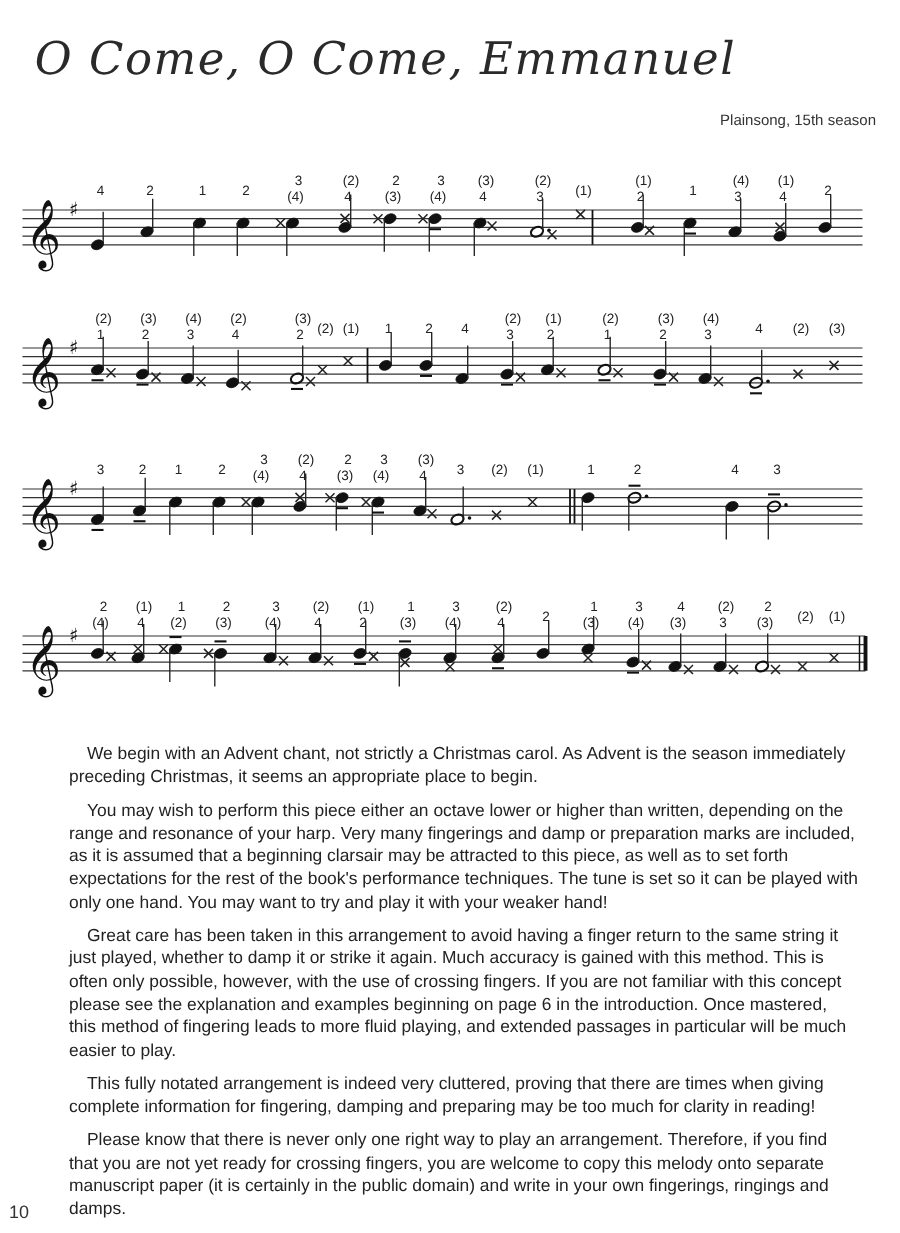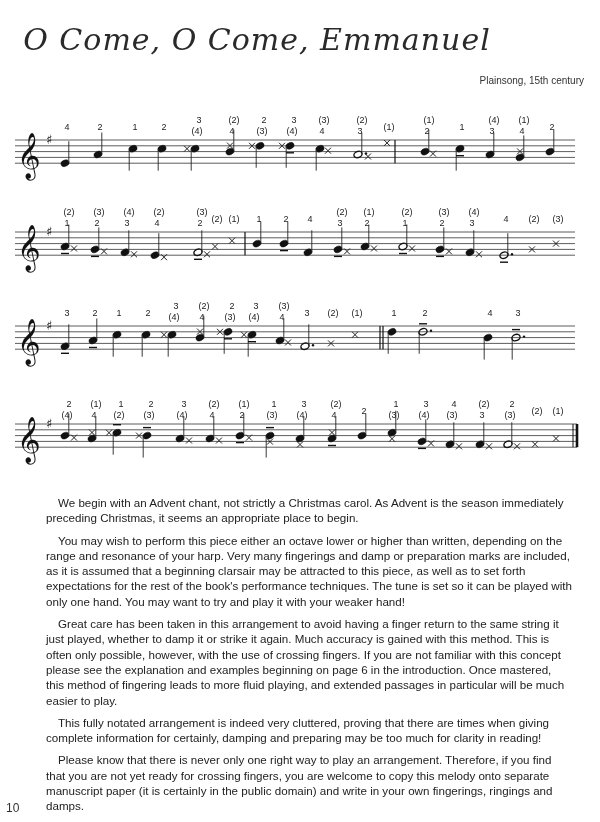--- a/index.html
+++ b/index.html
@@ -25,21 +25,21 @@
     position:absolute; left:6px; top:801px;
     font-family:Liberation Sans, sans-serif; font-size:12px; color:#333;
   }
 </style>
 </head>
 <body>
 
 <div class="title">O Come, O Come, Emmanuel</div>
 
 <div class="credits">
-  <div>Plainsong, 15th century</div>
+  <div>Plainsong, 15th season</div>
 </div>
 
 <div id="music">
   <svg class="staff" height="90" viewBox="0 100 600 90" style="top: 100px;">
       <line x1="15" x2="575" y1="140" y2="140" stroke="#333" stroke-width="0.8"></line>
       <line x1="15" x2="575" y1="145.8" y2="145.8" stroke="#333" stroke-width="0.8"></line>
       <line x1="15" x2="575" y1="151.6" y2="151.6" stroke="#333" stroke-width="0.8"></line>
       <line x1="15" x2="575" y1="157.4" y2="157.4" stroke="#333" stroke-width="0.8"></line>
       <line x1="15" x2="575" y1="163.2" y2="163.2" stroke="#333" stroke-width="0.8"></line>
       <text x="17" y="169.2" font-size="40" font-family="DejaVu Sans, sans-serif" fill="#111">𝄞</text>
@@ -512,17 +512,17 @@
         <path d="M553,435.5 L559,441.5 M553,441.5 L559,435.5" stroke="#222" stroke-width="1" fill="none"></path>
         <text x="558" y="414" text-anchor="middle" class="fing">(1)</text>
       </g>
     </svg>
 </div>
 
 <div class="body-text">
   <p>We begin with an Advent chant, not strictly a Christmas carol. As Advent is the season immediately preceding Christmas, it seems an appropriate place to begin.</p>
   <p>You may wish to perform this piece either an octave lower or higher than written, depending on the range and resonance of your harp. Very many fingerings and damp or preparation marks are included, as it is assumed that a beginning clarsair may be attracted to this piece, as well as to set forth expectations for the rest of the book's performance techniques. The tune is set so it can be played with only one hand. You may want to try and play it with your weaker hand!</p>
   <p>Great care has been taken in this arrangement to avoid having a finger return to the same string it just played, whether to damp it or strike it again. Much accuracy is gained with this method. This is often only possible, however, with the use of crossing fingers. If you are not familiar with this concept please see the explanation and examples beginning on page 6 in the introduction. Once mastered, this method of fingering leads to more fluid playing, and extended passages in particular will be much easier to play.</p>
-  <p>This fully notated arrangement is indeed very cluttered, proving that there are times when giving complete information for certainly, damping and preparing may be too much for clarity in reading!</p>
+  <p>This fully notated arrangement is indeed very cluttered, proving that there are times when giving complete information for fingering, damping and preparing may be too much for clarity in reading!</p>
   <p>Please know that there is never only one right way to play an arrangement. Therefore, if you find that you are not yet ready for crossing fingers, you are welcome to copy this melody onto separate manuscript paper (it is certainly in the public domain) and write in your own fingerings, ringings and damps.</p>
 </div>
 
 <div class="page-num">10</div>
 
 </body></html>

